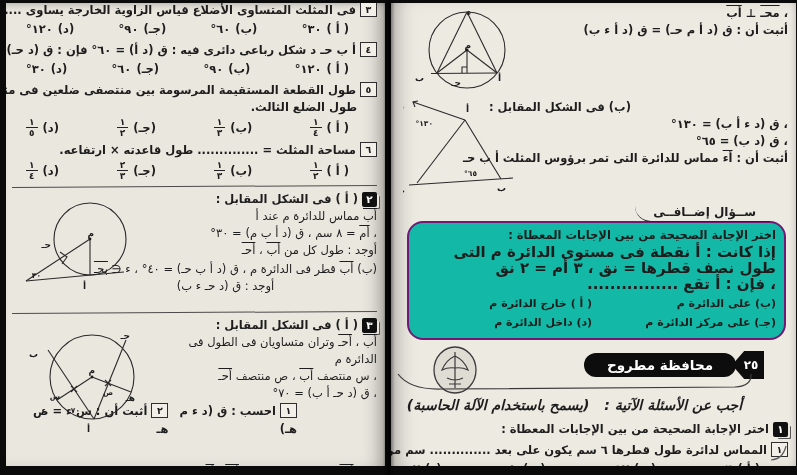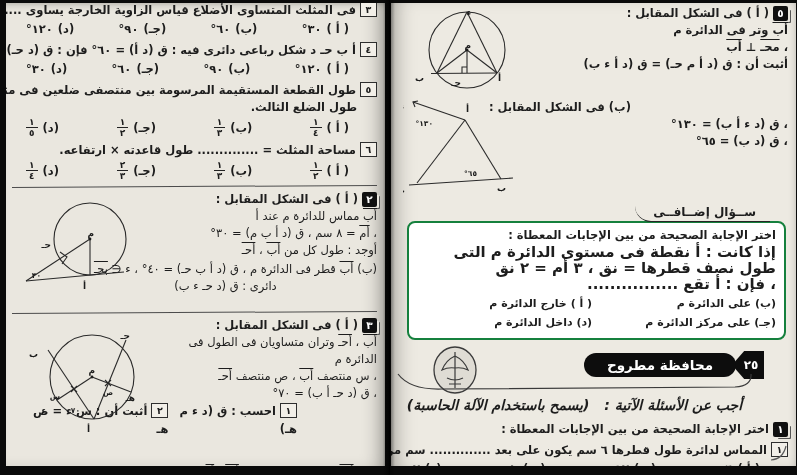--- a/index.html
+++ b/index.html
@@ -31,21 +31,21 @@
   .pad-d{padding-left:146px;}            
   .center{text-align:center;}
   .diag{position:absolute;}
   .diag line,.diag path,.diag circle.o,.diag polyline{stroke:#2a2a2a;stroke-width:1.1;fill:none;}
   .diag text{font-size:9px;font-weight:700;fill:#1d1d1d;}
   .diag text.small{font-size:7.5px;}
   .subrow{display:flex;justify-content:space-between;font-size:11.5px;font-weight:700;
           padding:0 4px 0 14px;margin-right:76px;line-height:18px;}
   
   .rline{font-size:11.5px;font-weight:700;line-height:17px;text-align:right;}
-  .extra{position:relative;border:2px solid #15803d;border-radius:8px;margin:24px 2px 0 6px;padding:4px 8px 6px 8px;background:#ffffff;}
+  .extra{position:relative;border:2px solid #701a75;border-radius:16px;margin:24px 2px 0 6px;padding:4px 8px 6px 8px;background:#14b8a6;}
   .extra-tab{position:absolute;top:-18px;right:14px;font-size:12px;font-weight:700;padding:0 14px 2px 18px;
              border-bottom:1.8px solid #262626;border-bottom-left-radius:16px;letter-spacing:1px;}
   .extra-head{font-size:11.5px;font-weight:700;line-height:17px;}
   .extra-line{font-size:15px;font-weight:700;line-height:16px;}
   .extra-opts{display:grid;grid-template-columns:1.05fr 1fr;font-size:11px;font-weight:700;line-height:19px;margin-top:2px;}
   .gov-row{position:relative;height:46px;margin-top:8px;}
   .gov-pill{position:absolute;right:52px;top:5px;width:152px;height:24px;background:#0d0d0d;border-radius:13px;
             color:#fff;text-align:center;line-height:24px;font-size:13.5px;font-weight:700;letter-spacing:.5px;}
   .gov-badge{position:absolute;right:24px;top:3px;width:32px;height:28px;background:#0d0d0d;color:#fff;
              clip-path:polygon(0 50%,38% 0,100% 0,100% 100%,38% 100%);display:flex;align-items:center;
@@ -179,21 +179,21 @@
     </div>
 
     <div class="sep"></div>
 
     <div class="block" style="min-height:116px">
       <div class="btitle"><span class="qbox">٢</span> <span>( أ ) فى الشكل المقابل :</span></div>
       <div class="bl pad-d"><span class="seg">أب</span><span> مماس للدائرة م عند أ</span></div>
       <div class="bl pad-d"><span>، </span><span class="seg">أم</span><span> = ٨ سم ، ق (د أ ب م) = ٣٠°</span></div>
       <div class="bl pad-d"><span>أوجد : طول كل من </span><span class="seg">أب</span><span> ، </span><span class="seg">أحـ</span></div>
       <div class="bl mt2" style="padding-left:4px"><span>(ب) </span><span class="seg">أب</span><span> قطر فى الدائرة م ، ق (د أ ب حـ) = ٤٠° ، ء ∈ </span><span class="seg">بحـ</span></div>
-      <div class="bl center" style="padding-left:60px">دائرى : ق (د حـ ء ب)</div>
+      <div class="bl center" style="padding-left:60px">أوجد : ق (د حـ ء ب)</div>
       <svg class="diag" style="left:2px;top:8px" width="132" height="104" viewBox="0 0 132 104">
         <circle class="o" cx="74" cy="40" r="36"></circle>
         <line x1="10" y1="82" x2="108" y2="73"></line>
         <line x1="10" y1="82" x2="74" y2="40"></line>
         <line x1="74" y1="76" x2="74" y2="40"></line>
         <polyline points="44,53 51,58 46,65"></polyline>
         <circle cx="74" cy="40" r="1.4" fill="#1d1d1d"></circle>
         <text x="78" y="37">م</text>
         <text x="35" y="49">حـ</text>
         <text x="70" y="90">أ</text>
@@ -235,22 +235,20 @@
         <text x="117" y="74">هـ</text>
         <text class="small" x="42" y="72">س</text>
         <text class="small" x="95" y="68">ص</text>
       </svg>
     </div>
   </div>
 
   <div class="page page-right" dir="rtl">
 
     <div class="block" style="min-height:94px">
-      <div class="btitle" style="text-align:right"><span class="qbox">٥</span> <span>( أ ) فى الشكل المقابل :</span></div>
-      <div class="rline" style="margin-left:130px;padding-left:60px"><span class="seg">أب</span><span> وتر فى الدائرة م</span></div>
       <div class="rline" style="margin-left:130px;padding-left:76px"><span>، </span><span class="seg">محـ</span><span> ⊥ </span><span class="seg">أب</span></div>
       <div class="rline" style="margin-left:130px;padding-left:10px">أثبت أن : ق (د أ م حـ) = ق (د أ ء ب)</div>
       <svg class="diag" style="left:6px;top:0" width="122" height="92" viewBox="0 0 122 92">
         <circle class="o" cx="60" cy="45" r="38"></circle>
         <line x1="24" y1="68.5" x2="90" y2="68"></line>
         <line x1="30" y1="68" x2="60" y2="7"></line>
         <line x1="90" y1="68" x2="60" y2="7"></line>
         <line x1="30" y1="68" x2="60" y2="45"></line>
         <line x1="90" y1="68" x2="60" y2="45"></line>
         <line x1="60" y1="45" x2="60" y2="68"></line>
@@ -261,20 +259,21 @@
         <text x="54" y="81">حـ</text>
         <text x="17" y="76">ب</text>
         <text x="94" y="76">أ</text>
       </svg>
     </div>
 
     <div class="block" style="min-height:98px">
       <div class="btitle" style="padding-left:88px;text-align:left;direction:rtl"><span>(ب) فى الشكل المقابل :</span></div>
       <div class="rline" style="margin-left:130px;padding-left:74px">، ق (د ء أ ب) = ١٣٠°</div>
       <div class="rline" style="margin-left:130px;padding-left:82px">، ق (د ب) = ٦٥°</div>
+      <div class="rline"><span>أثبت أن : </span><span class="seg">أء</span><span> مماس للدائرة التى تمر برؤوس المثلث أ ب حـ</span></div>
       <svg class="diag" style="left:2px;top:-4px" width="125" height="100" viewBox="0 0 125 100">
         <line x1="62" y1="25" x2="10" y2="7"></line>
         <polyline points="15,6 10,7 12,12"></polyline>
         <line x1="62" y1="25" x2="14" y2="88"></line>
         <line x1="62" y1="25" x2="98" y2="84"></line>
         <line x1="6" y1="90" x2="110" y2="83"></line>
         <text x="1" y="14">ء</text>
         <text x="66" y="17">أ</text>
         <text class="small" x="30" y="31">١٣٠°</text>
         <text x="2" y="99">حـ</text>

